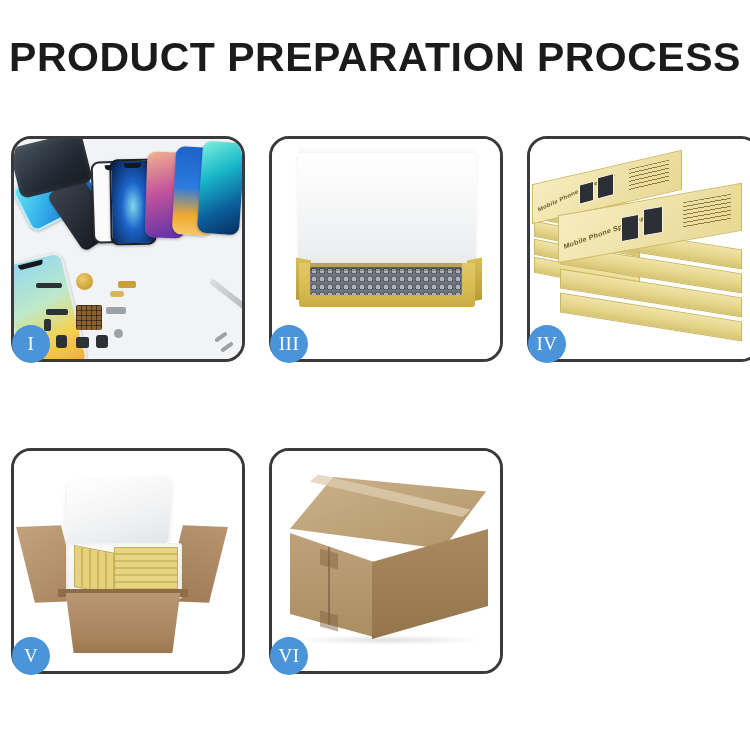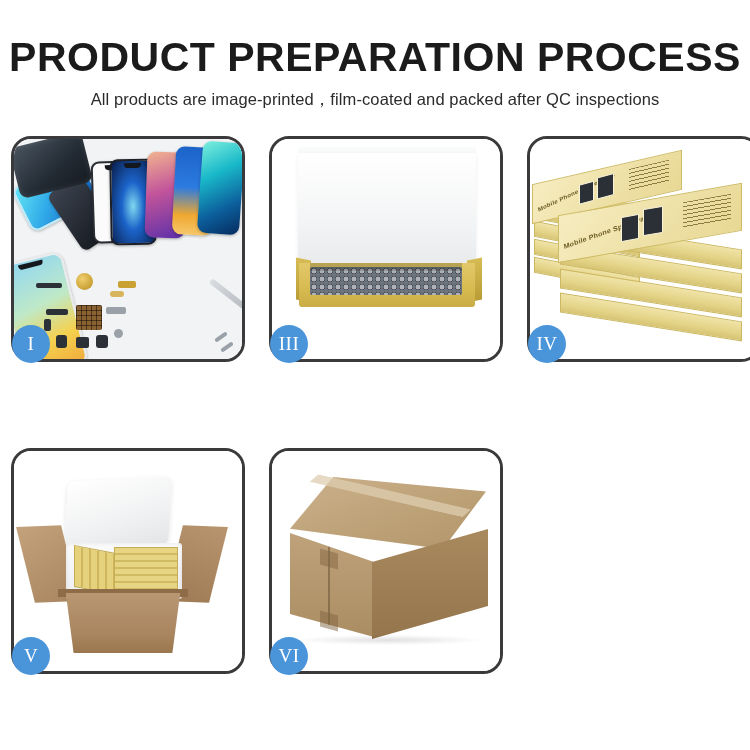--- a/index.html
+++ b/index.html
@@ -473,21 +473,20 @@
     background: radial-gradient(ellipse at 50% 50%, rgba(0,0,0,.12), transparent 72%);
   }
 </style>
 </head>
 <body>
 
 <div class="page">
 
   <div class="header">
     <h1 class="title">PRODUCT PREPARATION PROCESS</h1>
-    <p class="subtitle">All products are image-printed，film-coated and packed after QC inspections</p>
   </div>
 
   <div class="grid">
 
     <div class="panel p1">
       <div class="panel-inner">
         <div class="ph ph-a"></div>
         <div class="ph ph-b"></div>
         <div class="ph ph-c">
             <span class="notch"></span>

